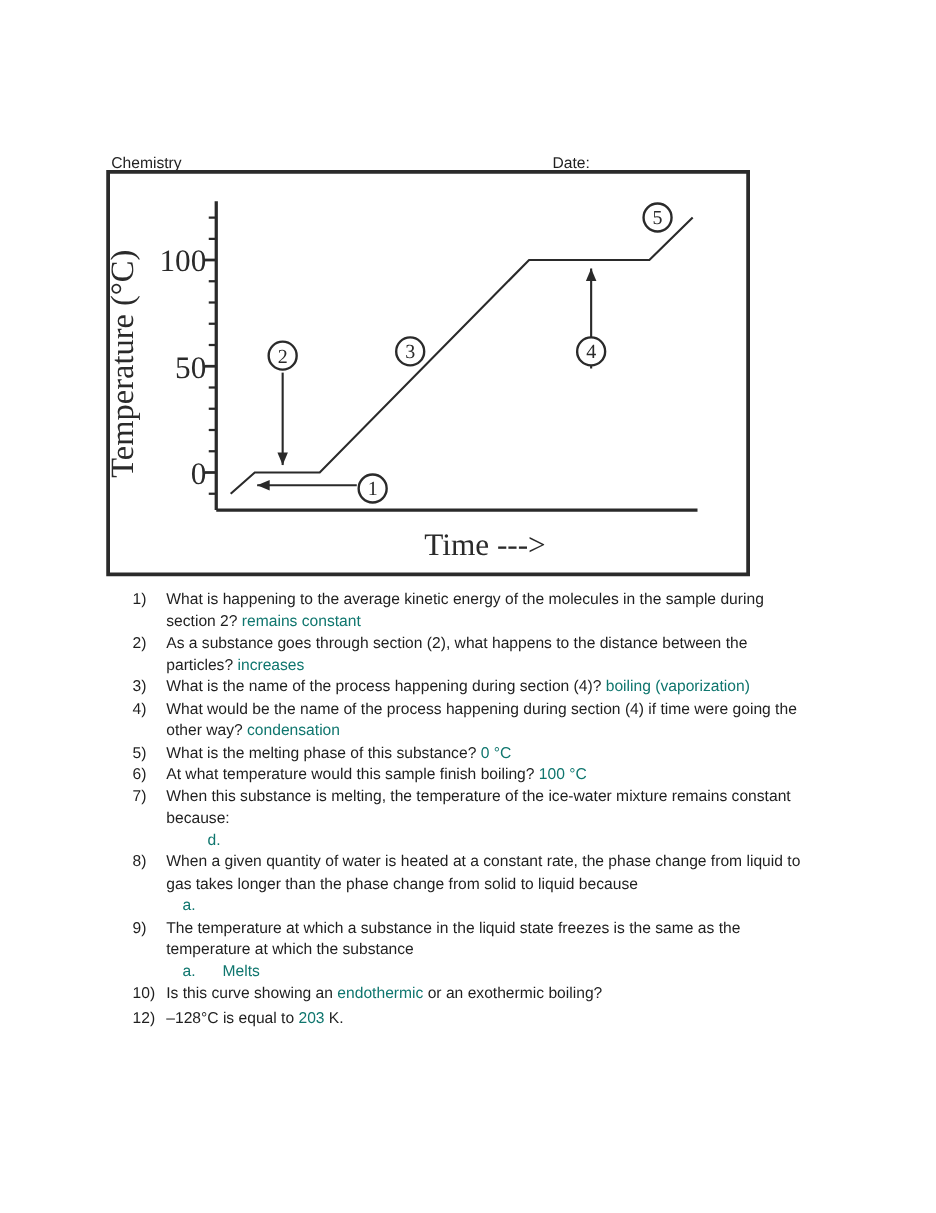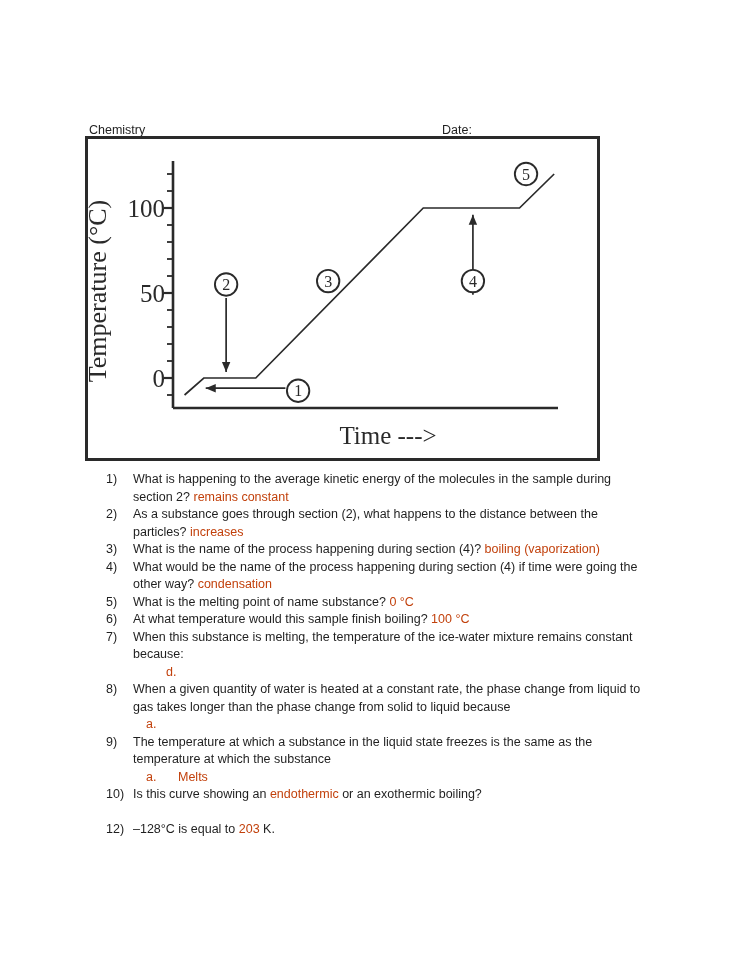--- a/index.html
+++ b/index.html
@@ -12,24 +12,24 @@
   .hdr{font-size:12.5px;line-height:17.5px;white-space:pre;}
   
   #chart-box{
     left:85px;top:136px;width:509px;height:319px;
     border:3px solid #2a2a2a;box-sizing:content-box;background:#fff;
   }
   #chart-box svg{display:block;}
   
   #question-list{left:106px;top:471px;width:545px;font-size:12.5px;line-height:17.5px;}
   .q-row{display:flex;align-items:flex-start;}
-  .q-row.gap{margin-top:17px;}
+  .q-row.gap{margin-top:2px;}
   .q-num{flex:0 0 27px;}
   .q-text{width:513px;}
-  .red{color:#c2410c;}
+  .red{color:#0f766e;}
   .sub-row{display:flex;}
   .sub-a{margin-left:40px;}
   .sub-d{margin-left:60px;}
   .sub-letter{flex:0 0 32px;}
 </style>
 </head>
 <body>
 
 <div class="abs hdr" style="left:89px;top:87px;">
   <div>Chemistry</div>
@@ -94,21 +94,21 @@
     <div class="q-row">
       <div class="q-num">3)</div>
       <div class="q-text"><span>What is the name of the process happening during section (4)? </span><span class="red">boiling (vaporization)</span></div>
     </div>
     <div class="q-row">
       <div class="q-num">4)</div>
       <div class="q-text"><span>What would be the name of the process happening during section (4) if time were going the other way? </span><span class="red">condensation</span></div>
     </div>
     <div class="q-row">
       <div class="q-num">5)</div>
-      <div class="q-text"><span>What is the melting point of name substance? </span><span class="red">0 °C</span></div>
+      <div class="q-text"><span>What is the melting phase of this substance? </span><span class="red">0 °C</span></div>
     </div>
     <div class="q-row">
       <div class="q-num">6)</div>
       <div class="q-text"><span>At what temperature would this sample finish boiling? </span><span class="red">100 °C</span></div>
     </div>
     <div class="q-row">
       <div class="q-num">7)</div>
       <div class="q-text"><span>When this substance is melting, the temperature of the ice-water mixture remains constant because:</span></div>
     </div>
     <div class="sub-row sub-d">

